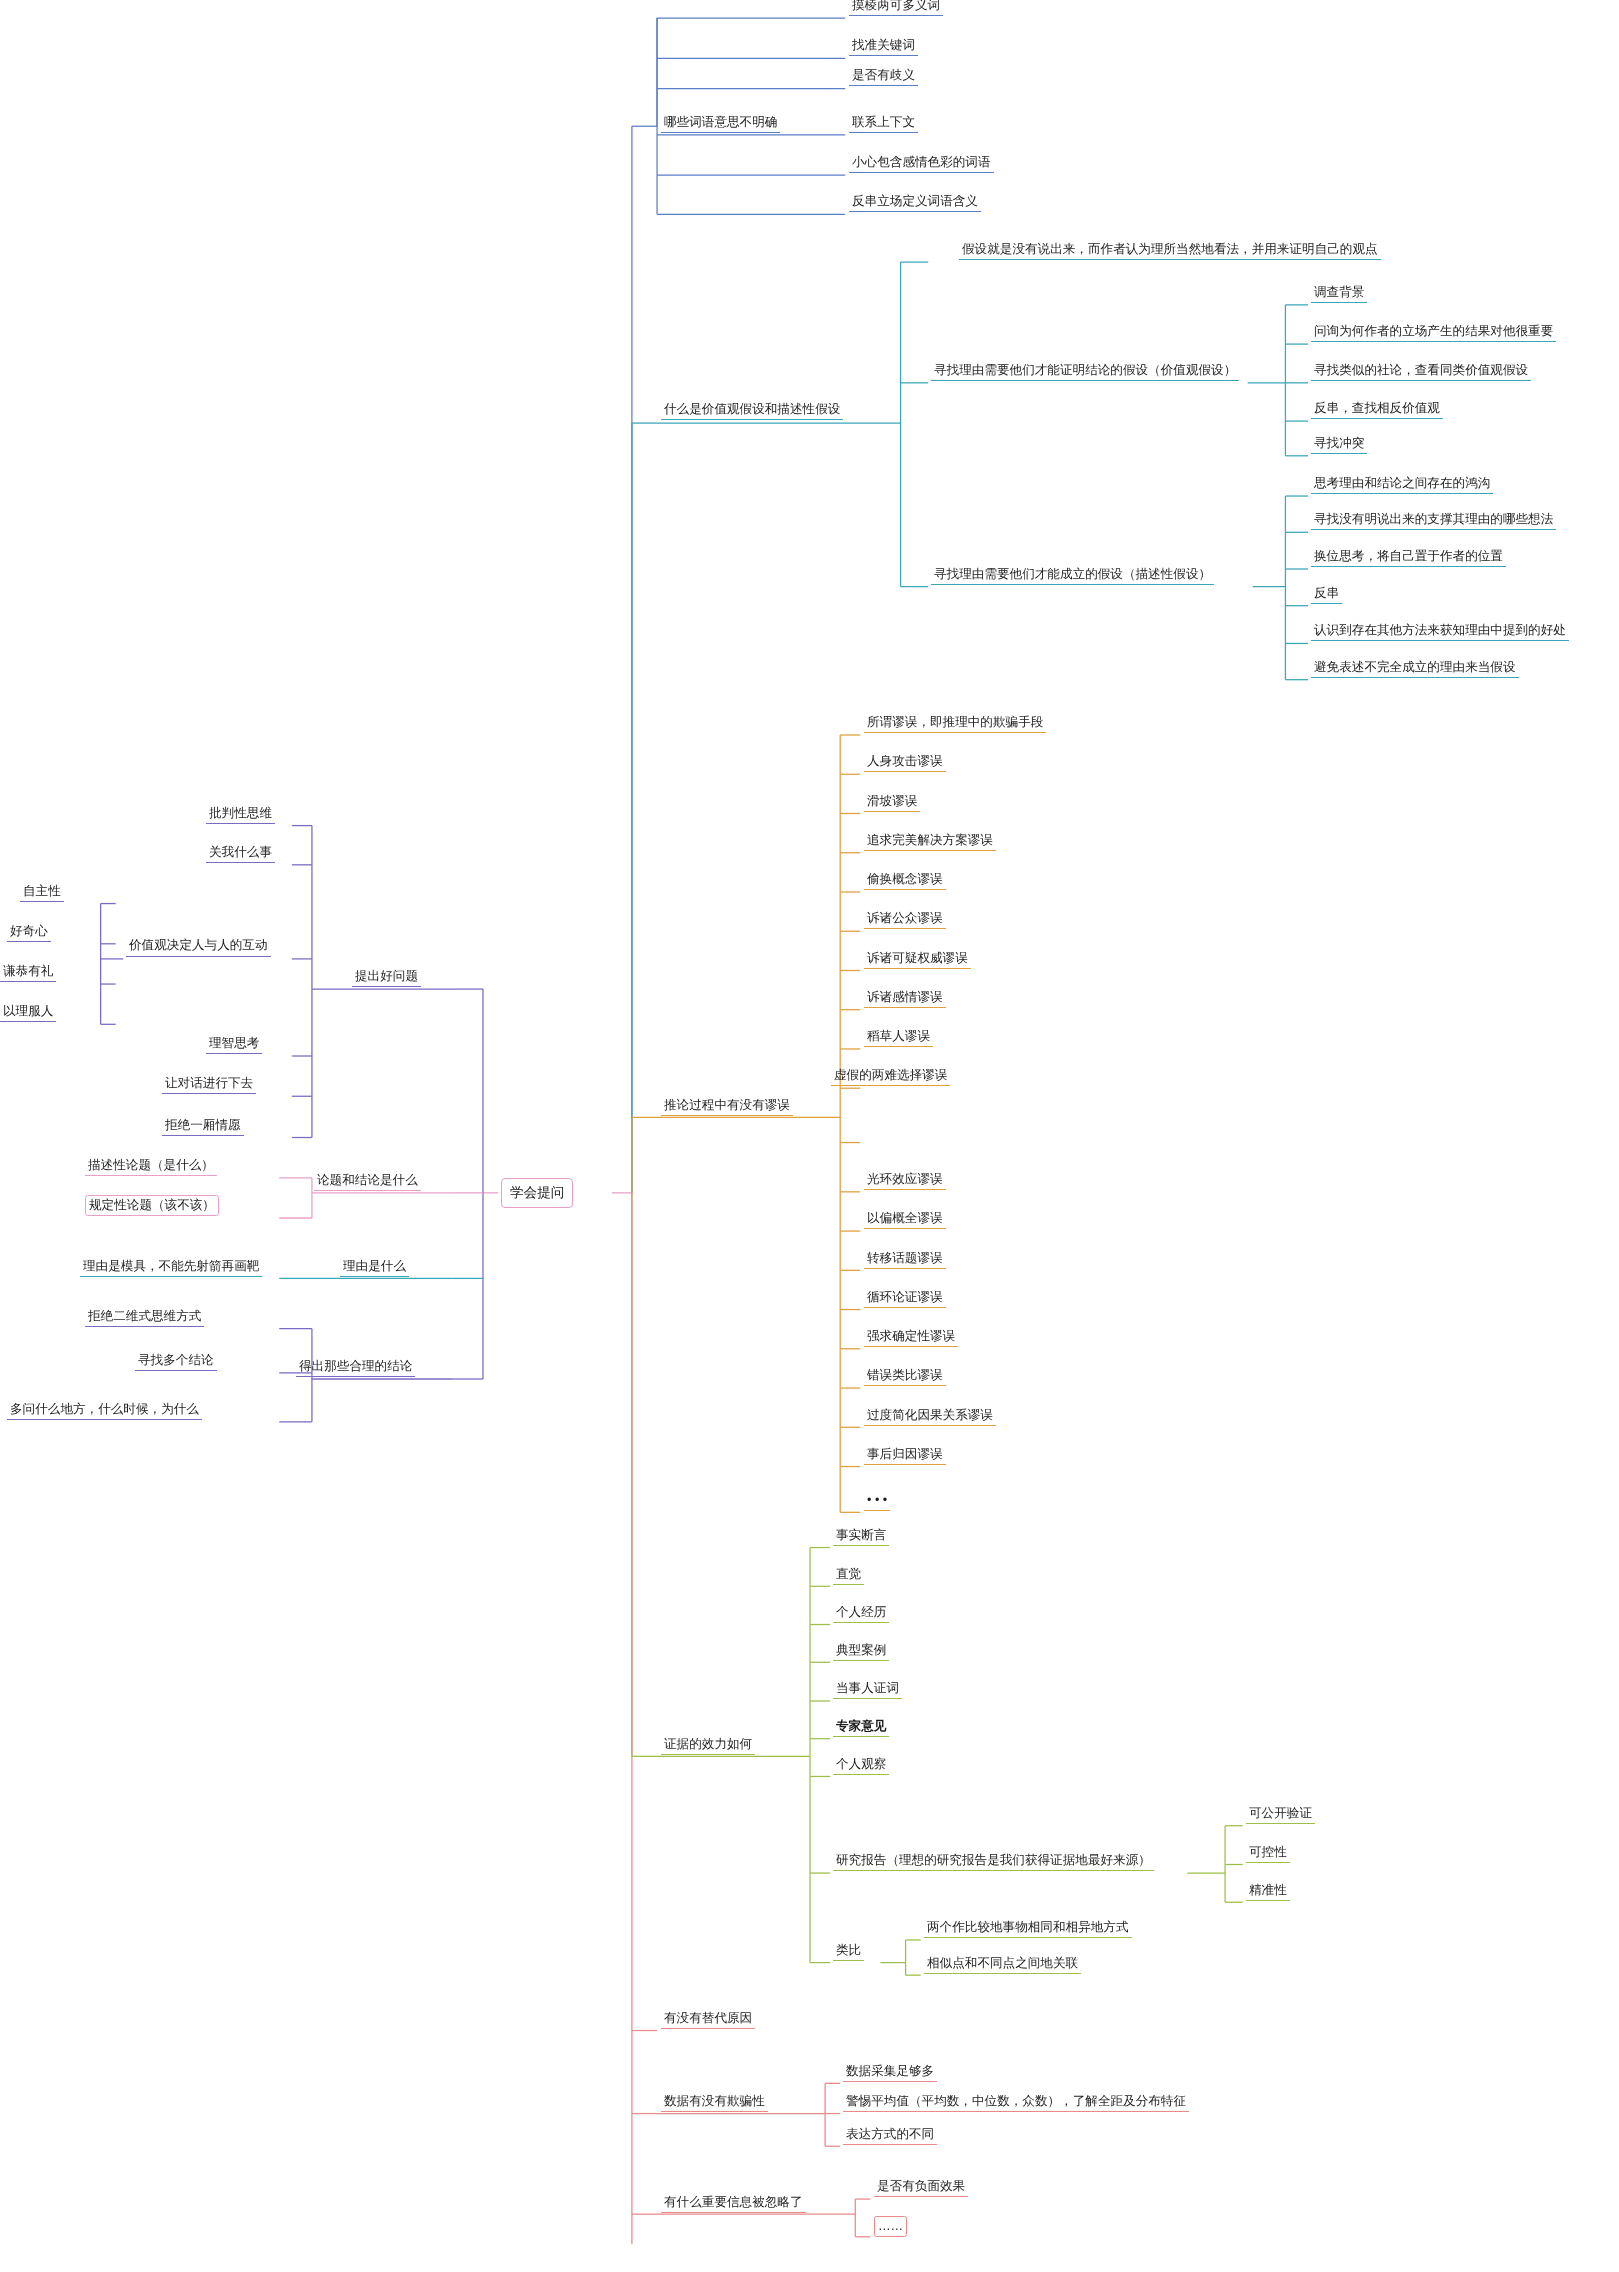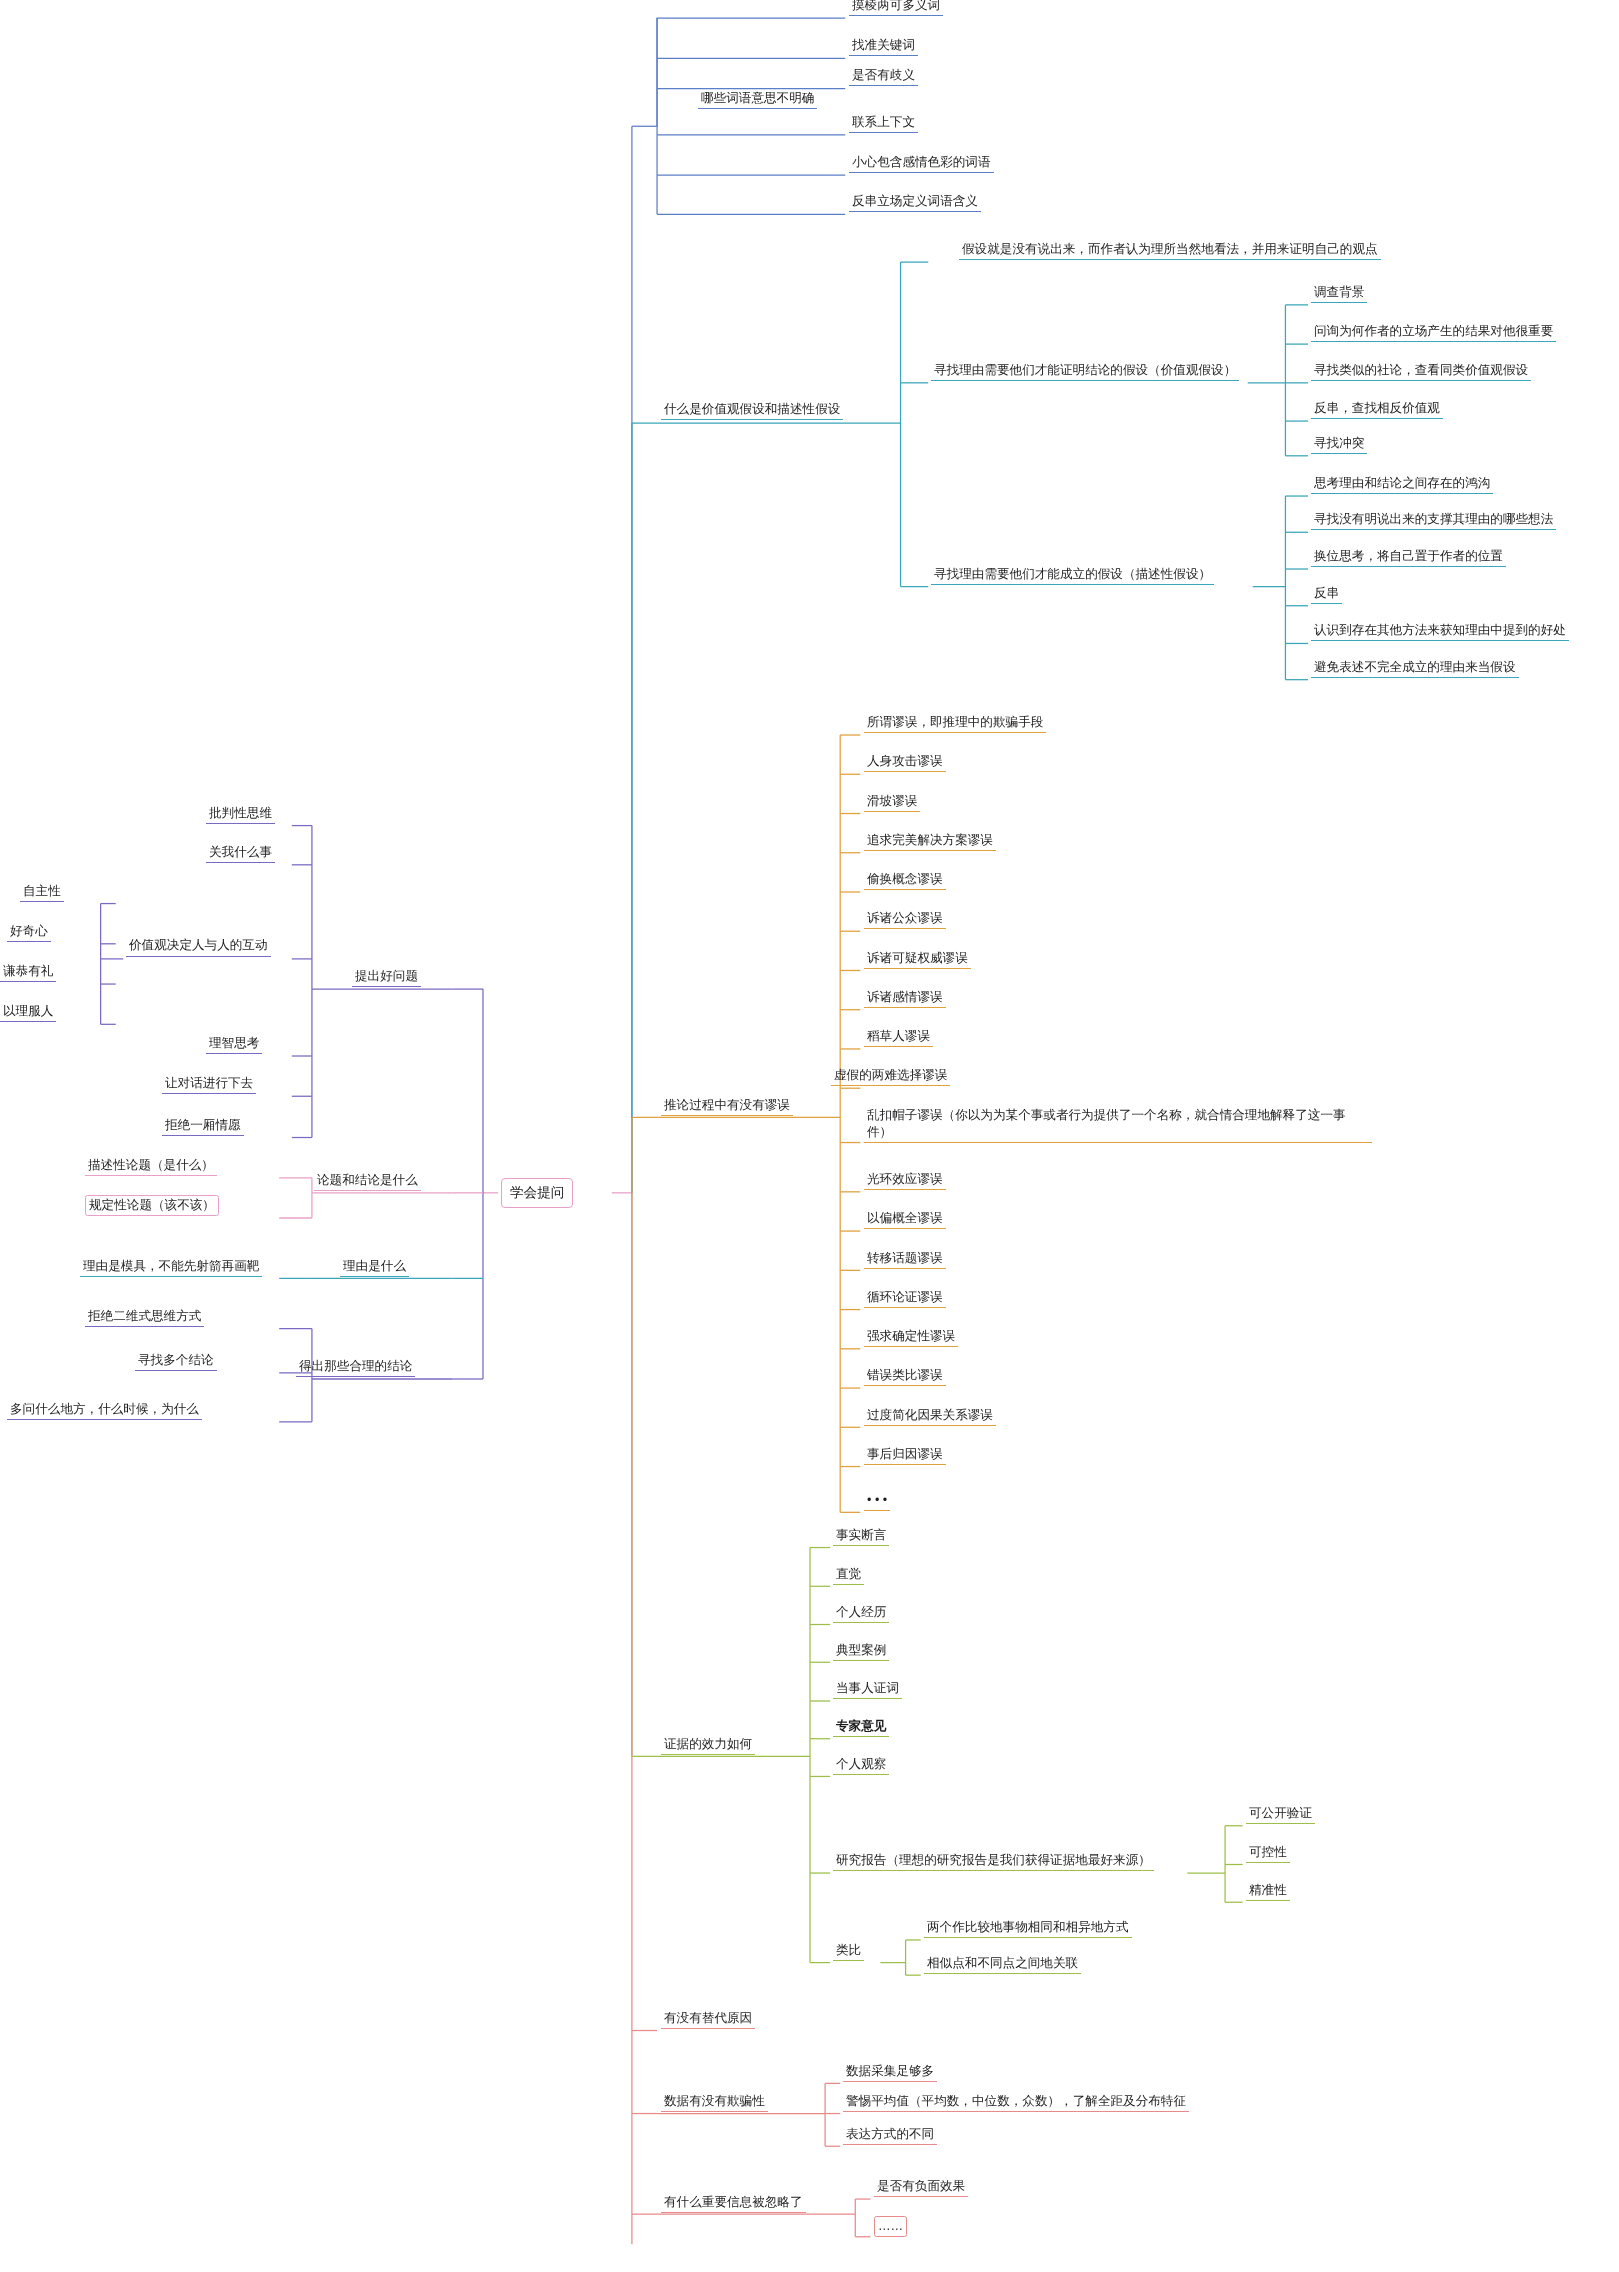--- a/index.html
+++ b/index.html
@@ -203,21 +203,21 @@
     <path d="M960 2740 L900 2740" stroke="#7b68c4" stroke-width="2.5" fill="none"></path>
     <path d="M620 2640 L620 2825" stroke="#7b68c4" stroke-width="2.5" fill="none"></path>
     <path d="M620 2740 L900 2740" stroke="#7b68c4" stroke-width="2.5" fill="none"></path>
     <path d="M620 2640 L555 2640" stroke="#7b68c4" stroke-width="2.5" fill="none"></path>
     <path d="M620 2728 L555 2728" stroke="#7b68c4" stroke-width="2.5" fill="none"></path>
     <path d="M620 2825 L555 2825" stroke="#7b68c4" stroke-width="2.5" fill="none"></path>
   </svg>
 
   <div class="node root" style="left:501px; top:1178px;">学会提问</div>
 
-  <div class="node ul" style="left:661px; top:89px; border-color:#5b7fc7;margin-left:37px;">哪些词语意思不明确</div>
+  <div class="node ul" style="left:661px; top:113px; border-color:#5b7fc7;">哪些词语意思不明确</div>
   <div class="node ul" style="left:849px; top:-4px; border-color:#5b7fc7;">摸棱两可多义词</div>
   <div class="node ul" style="left:849px; top:36px; border-color:#5b7fc7;">找准关键词</div>
   <div class="node ul" style="left:849px; top:66px; border-color:#5b7fc7;">是否有歧义</div>
   <div class="node ul" style="left:849px; top:113px; border-color:#5b7fc7;">联系上下文</div>
   <div class="node ul" style="left:849px; top:153px; border-color:#5b7fc7;">小心包含感情色彩的词语</div>
   <div class="node ul" style="left:849px; top:192px; border-color:#5b7fc7;">反串立场定义词语含义</div>
 
   <div class="node ul" style="left:661px; top:400px; border-color:#3aa6b9;">什么是价值观假设和描述性假设</div>
   <div class="node ul" style="left:931px; top:240px; border-color:#3aa6b9;margin-left:28px;">假设就是没有说出来，而作者认为理所当然地看法，并用来证明自己的观点</div>
   <div class="node ul" style="left:931px; top:361px; border-color:#3aa6b9;">寻找理由需要他们才能证明结论的假设（价值观假设）</div>
@@ -240,21 +240,20 @@
   <div class="node ul" style="left:864px; top:713px; border-color:#e0a03c;">所谓谬误，即推理中的欺骗手段</div>
   <div class="node ul" style="left:864px; top:752px; border-color:#e0a03c;">人身攻击谬误</div>
   <div class="node ul" style="left:864px; top:792px; border-color:#e0a03c;">滑坡谬误</div>
   <div class="node ul" style="left:864px; top:831px; border-color:#e0a03c;">追求完美解决方案谬误</div>
   <div class="node ul" style="left:864px; top:870px; border-color:#e0a03c;">偷换概念谬误</div>
   <div class="node ul" style="left:864px; top:909px; border-color:#e0a03c;">诉诸公众谬误</div>
   <div class="node ul" style="left:864px; top:949px; border-color:#e0a03c;">诉诸可疑权威谬误</div>
   <div class="node ul" style="left:864px; top:988px; border-color:#e0a03c;">诉诸感情谬误</div>
   <div class="node ul" style="left:864px; top:1027px; border-color:#e0a03c;">稻草人谬误</div>
   <div class="node ul" style="left:820px; top:1066px; border-color:#e0a03c;margin-left:11px;">虚假的两难选择谬误</div>
-  <div class="node ul wrap" style="left:864px; top:1106px; width:508px; border-color:#e0a03c;">乱扣帽子谬误（你以为为某个事或者行为提供了一个名称，就合情合理地解释了这一事件）</div>
   <div class="node ul" style="left:864px; top:1170px; border-color:#e0a03c;">光环效应谬误</div>
   <div class="node ul" style="left:864px; top:1209px; border-color:#e0a03c;">以偏概全谬误</div>
   <div class="node ul" style="left:864px; top:1249px; border-color:#e0a03c;">转移话题谬误</div>
   <div class="node ul" style="left:864px; top:1288px; border-color:#e0a03c;">循环论证谬误</div>
   <div class="node ul" style="left:864px; top:1327px; border-color:#e0a03c;">强求确定性谬误</div>
   <div class="node ul" style="left:864px; top:1366px; border-color:#e0a03c;">错误类比谬误</div>
   <div class="node ul" style="left:864px; top:1406px; border-color:#e0a03c;">过度简化因果关系谬误</div>
   <div class="node ul" style="left:864px; top:1445px; border-color:#e0a03c;">事后归因谬误</div>
   <div class="node ul" style="left:864px; top:1491px; border-color:#e0a03c;">• • •</div>
 

